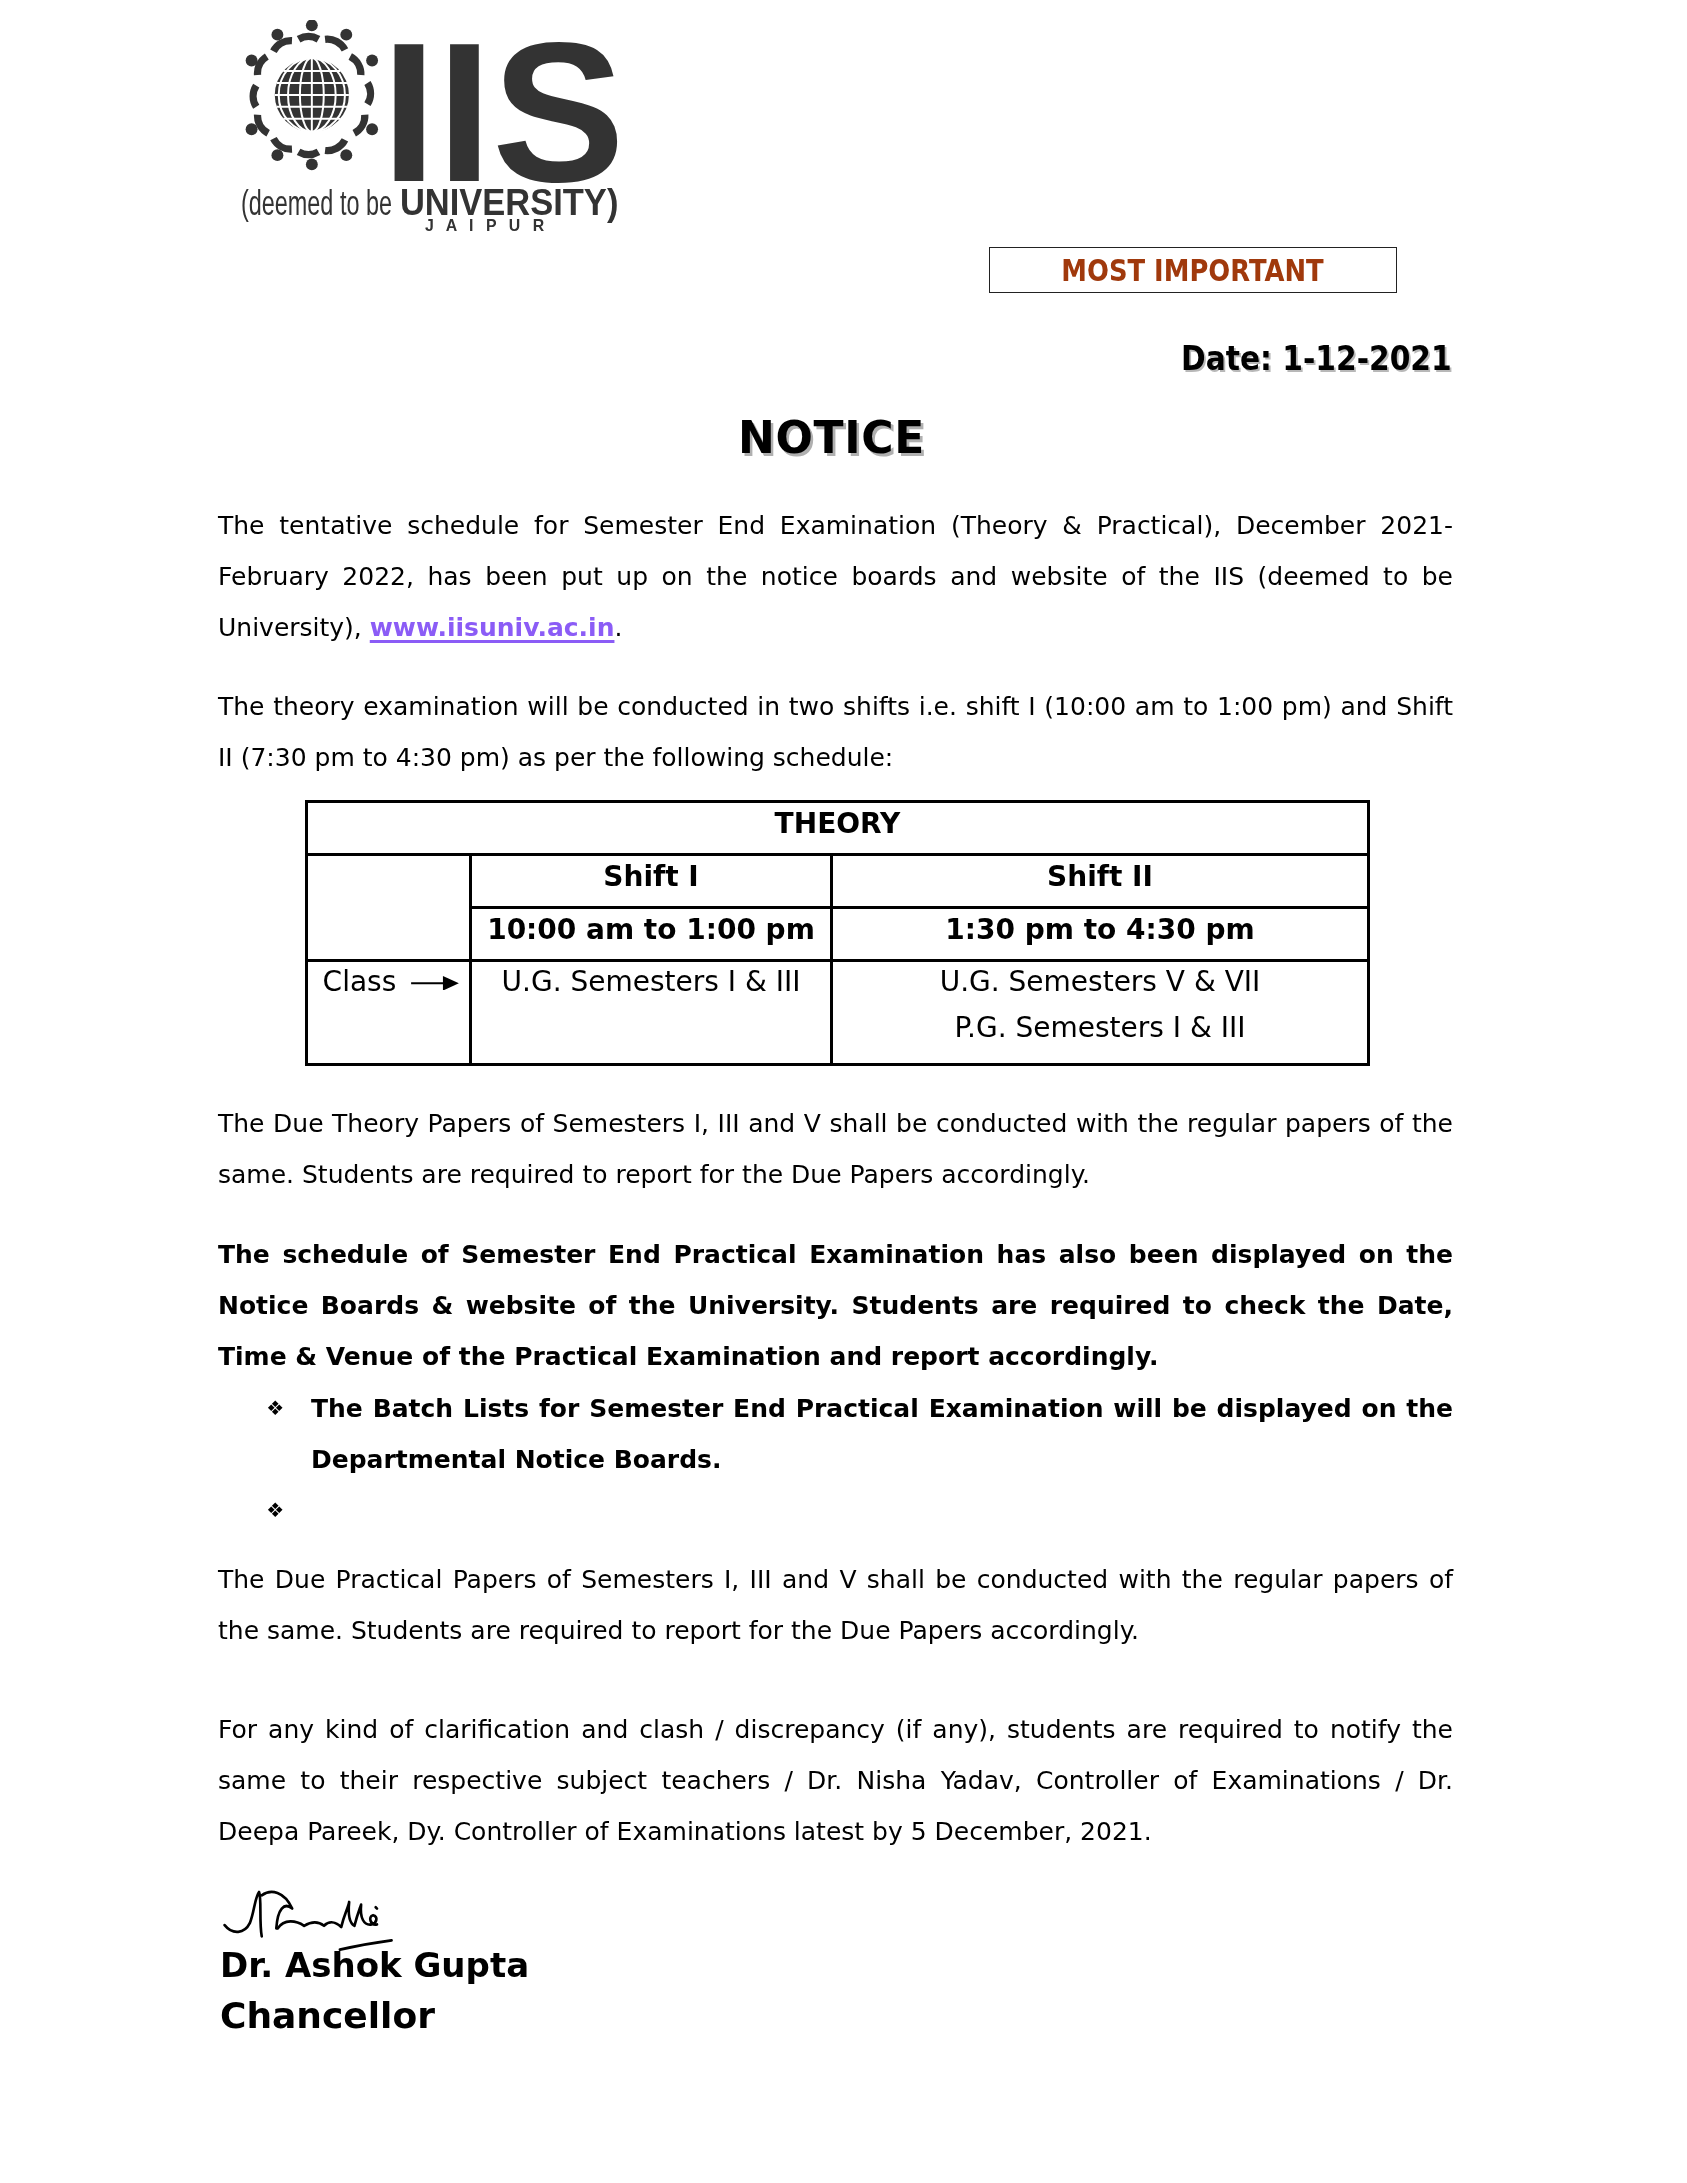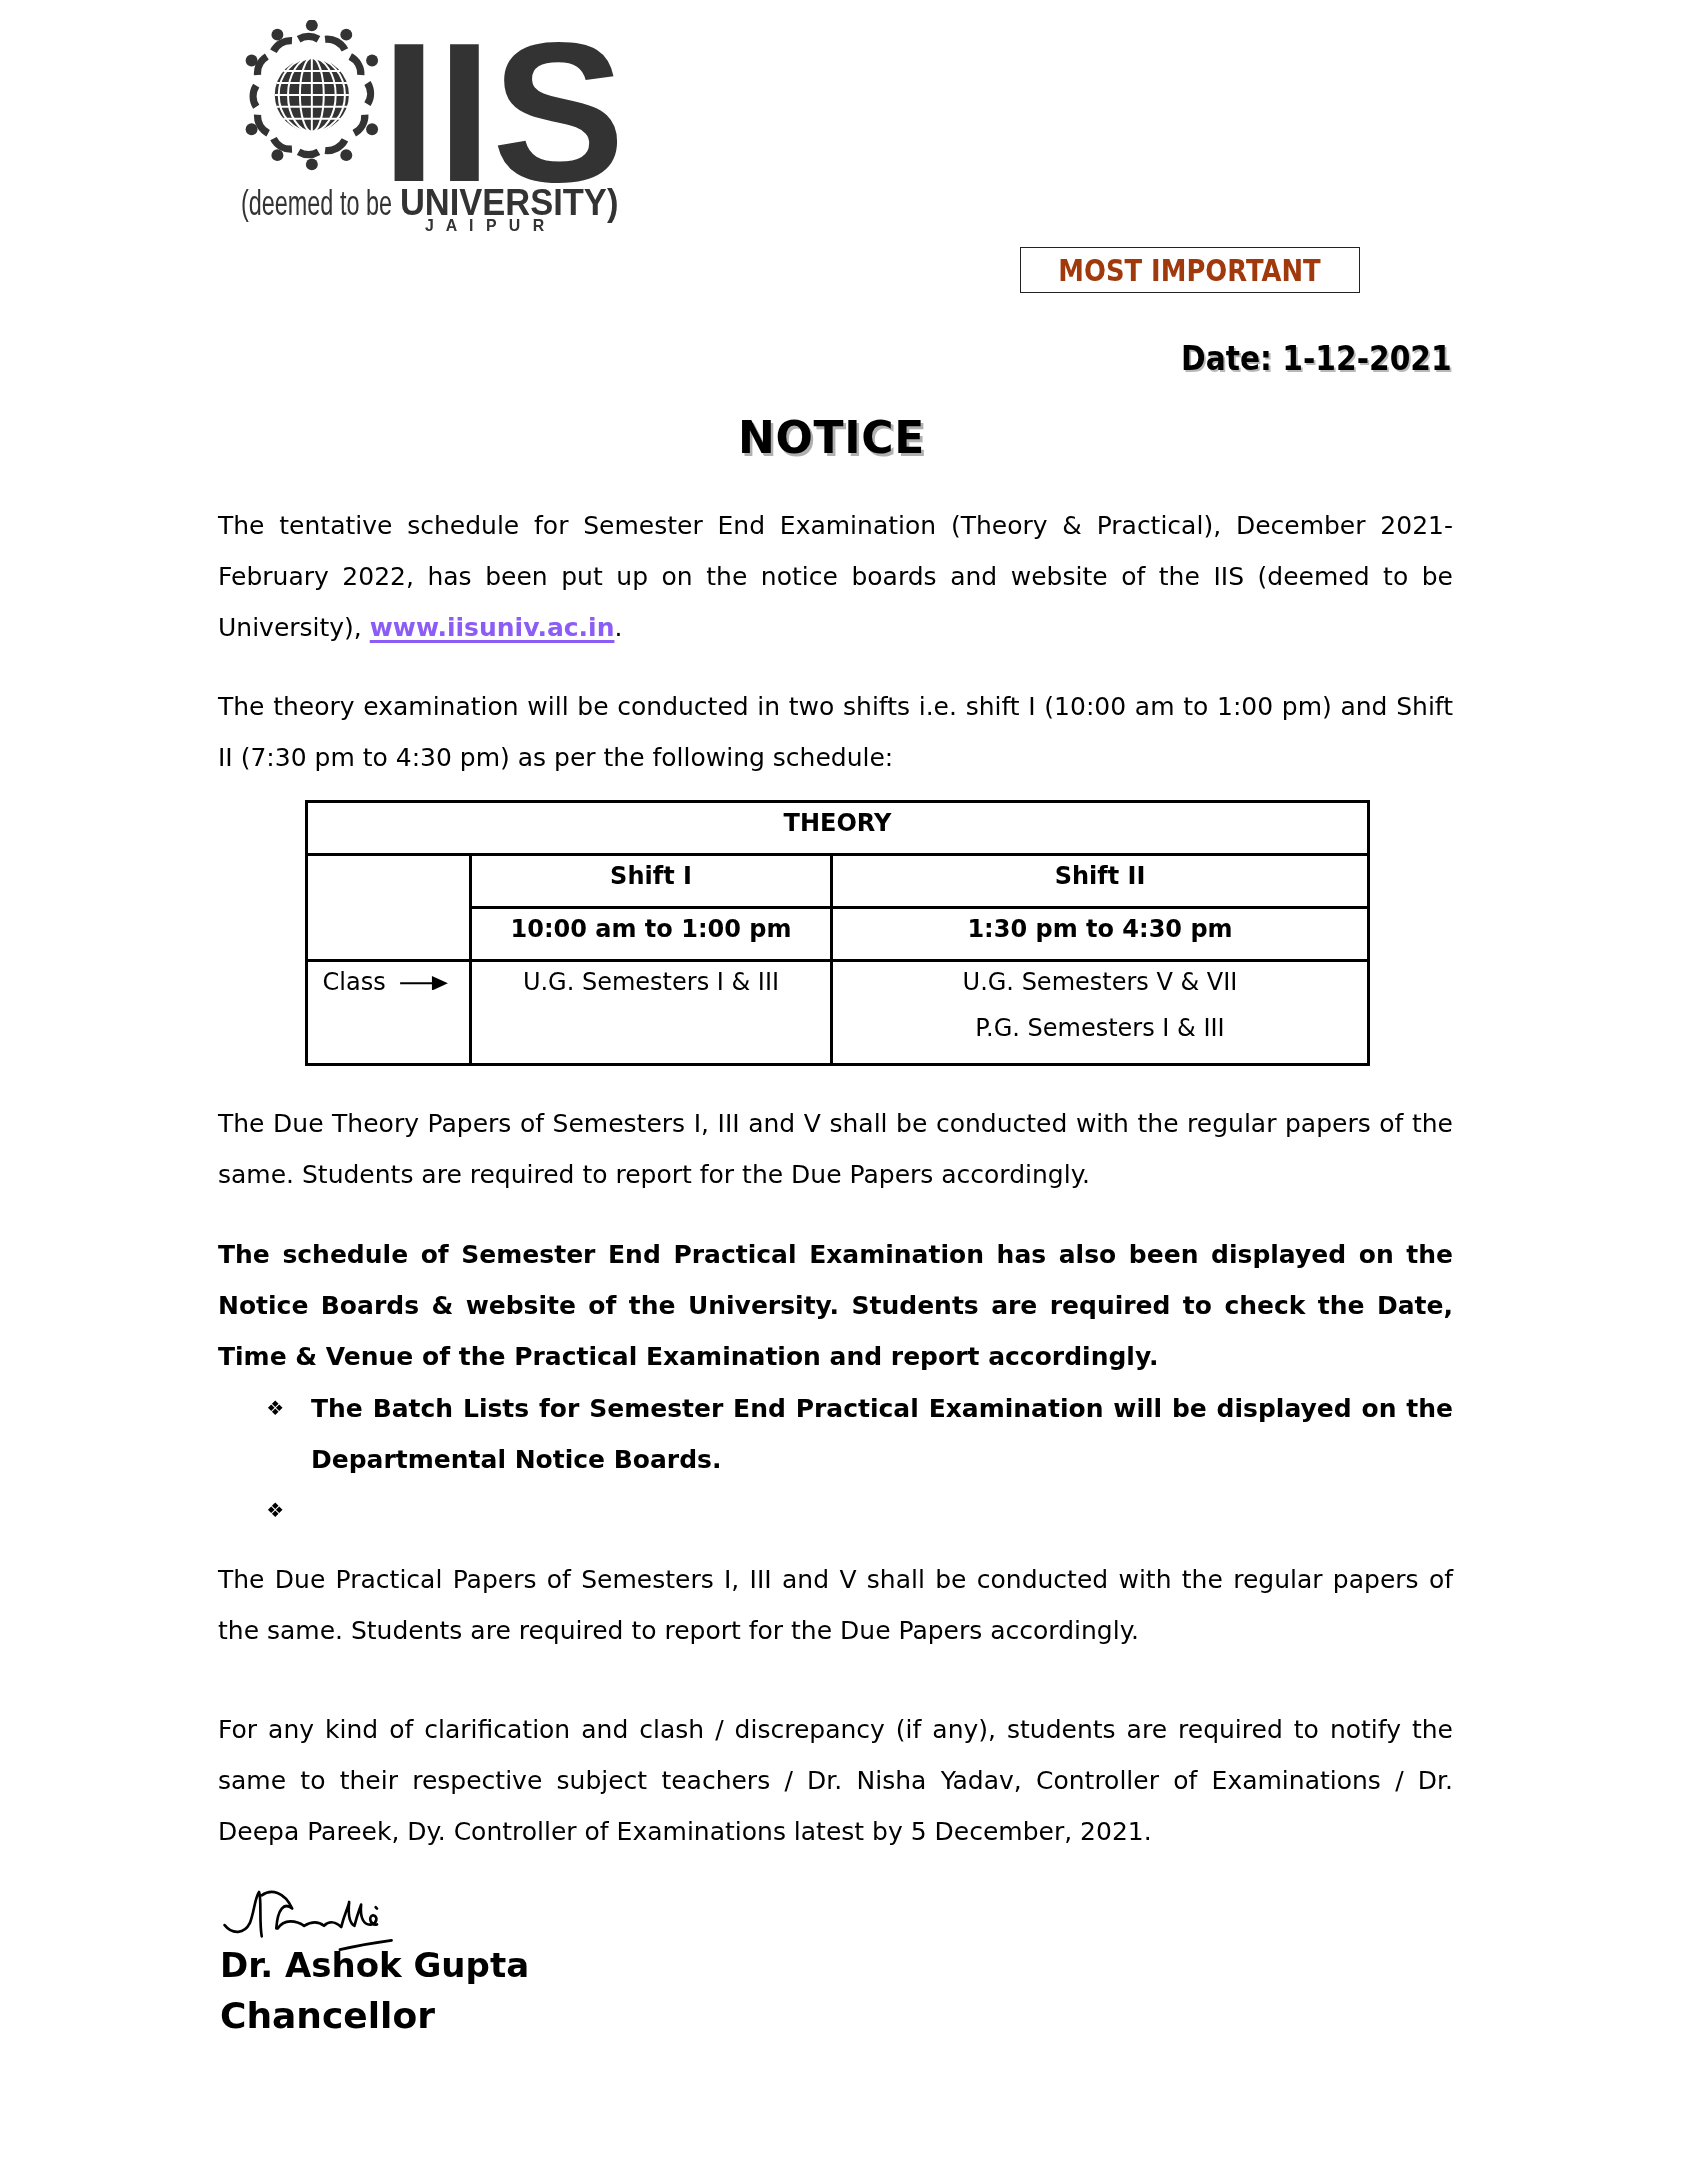--- a/index.html
+++ b/index.html
@@ -5,40 +5,40 @@
   html, body { margin: 0; padding: 0; background: #ffffff; }
   body { width: 1687px; height: 2183px; position: relative; overflow: hidden;
          font-family: "DejaVu Sans", "Liberation Sans", sans-serif; color: #000; }
   .abs { position: absolute; }
 
   
   .logo { left: 217px; top: 20px; width: 384px; height: 212px; margin-left: 24px; }
   .logo svg { display: block; }
 
   
-  .important-box { left: 1020px; top: 247px; width: 340px; height: 46px;
+  .important-box { left: 989px; top: 247px; width: 408px; height: 46px;
        border: 1.3px solid #222; box-sizing: border-box;
        display: flex; align-items: center; justify-content: center; }
   .important-box span { color: #a0390c; font-weight: bold; font-size: 30px;
        font-family: "DejaVu Sans", sans-serif; letter-spacing: 0px; transform: scaleX(0.86); display: inline-block; }
 
   .date { right: 235px; top: 339px; font-weight: bold; font-size: 33px;
        text-shadow: 2px 2px 0 #b8b8b8; transform: scaleX(0.9); transform-origin: right center; white-space: nowrap; }
 
   .notice-title { left: 0; width: 1663px; top: 412px; text-align: center; font-weight: bold;
        font-size: 44px; text-shadow: 2.6px 2.6px 0 #b0b0b0; letter-spacing: 0.7px; }
 
   .para { left: 218px; width: 1235px; font-size: 25px; line-height: 51px;
        text-align: justify; text-align-last: left; transform-origin: left top; }
   .para.bold { font-weight: bold; }
   .link { color: #8b5cf6; font-weight: bold; text-decoration: underline; text-decoration-thickness: 2.6px; text-underline-offset: 4px; }
 
   
   .theory-table { left: 305px; top: 800px; width: 1063px; height: 242px; border-collapse: collapse;
-       table-layout: fixed; font-size: 24px; }
+       table-layout: fixed; font-size: 28px; }
   .theory-table td { border: 3.3px solid #000; text-align: center; vertical-align: top; padding: 0; }
   .theory-table .hdr { font-weight: bold; height: 50px; line-height: 41px; }
   .theory-table .row-content { height: 104px; line-height: 51px; }
   .theory-table .class-cell { text-align: left; padding-left: 14.6px; line-height: 40px; }
   .arrow { display: inline-block; vertical-align: middle; margin-left: 14.6px; }
 
   .bullets { left: 265px; width: 1188px; }
   .bullet { position: relative; padding-left: 46px; font-size: 25px; font-weight: bold;
        line-height: 51px; text-align: justify; text-align-last: left; }
   .bullet .diamond { position: absolute; left: 1.3px; top: 0; font-size: 20px; }

